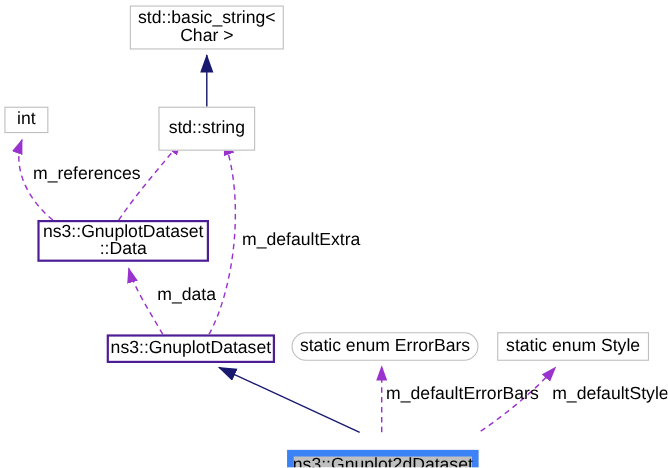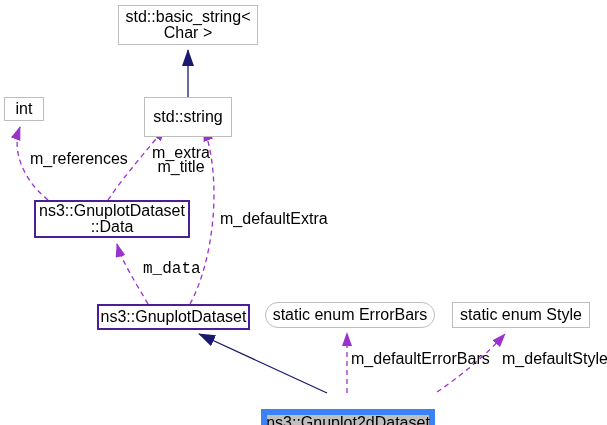--- a/index.html
+++ b/index.html
@@ -76,26 +76,22 @@
   <div class="node plain" style="left:452px;top:302px;width:138px;height:26px;">
     <div>static enum Style</div>
   </div>
 
   <div class="node main" style="left:261px;top:393px;width:174px;height:27px;">
     <div>ns3::Gnuplot2dDataset</div>
   </div>
 
   <div class="edge-label" style="left:30px;top:152px;">m_references</div>
 
-  <div class="edge-label center" style="left:150px;top:146px;width:62px;">
-    <div>m_extra</div>
-    <div>m_title</div>
-  </div>
 
   <div class="edge-label" style="left:220px;top:212px;">m_defaultExtra</div>
 
-  <div class="edge-label" style="left:143px;top:262px;font-family:Liberation Mono, monospace;">m_data</div>
+  <div class="edge-label" style="left:143px;top:262px;">m_data</div>
 
   <div class="edge-label" style="left:502px;top:352px;">m_defaultStyle</div>
 
   <div class="edge-label" style="left:351px;top:352px;">m_defaultErrorBars</div>
 
 </div>
 
 </body></html>

